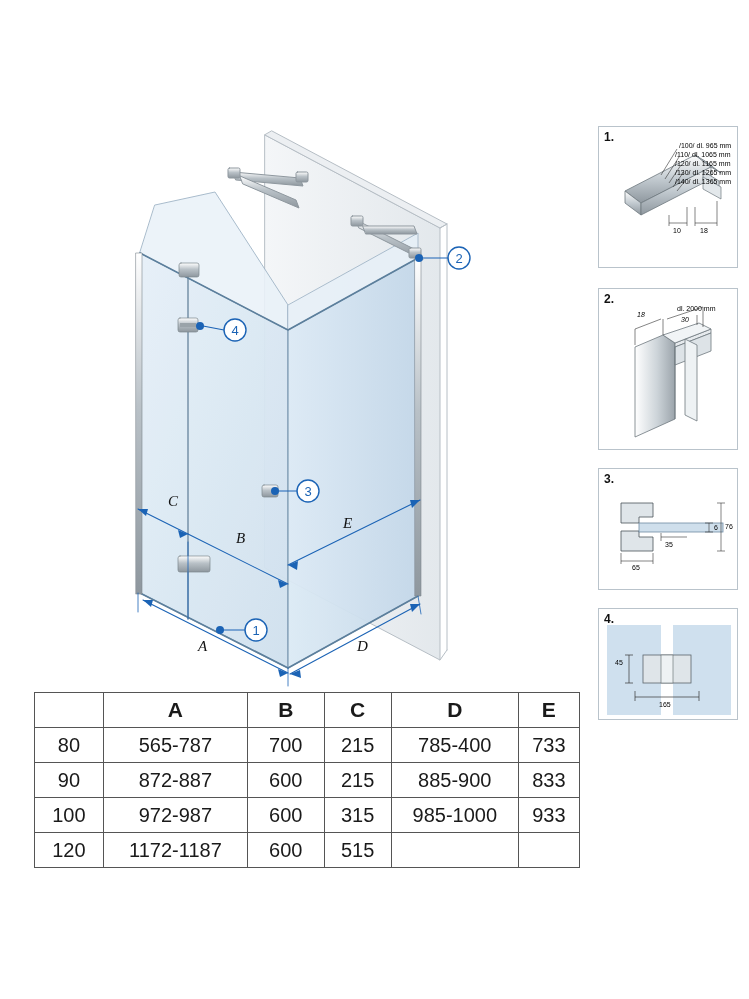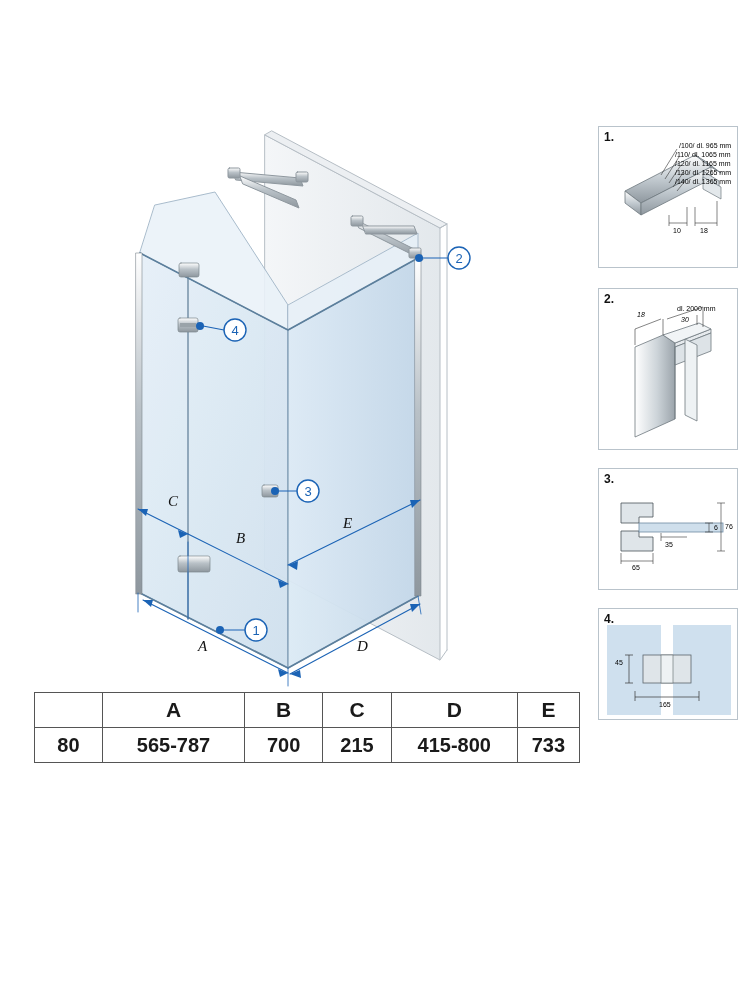--- a/index.html
+++ b/index.html
@@ -19,21 +19,21 @@
   
   #dim-table {
     position:absolute; left:34px; top:692px; width:546px;
     border-collapse:collapse;
     font-size:20px;
   }
   #dim-table td, #dim-table th {
     border:1px solid #555;
     height:34px;
     text-align:center;
-    font-weight:bold;
+    font-weight:normal;
     padding:0 4px;
     white-space:nowrap;
   }
   #dim-table th { font-weight:bold; font-size:21px; }
   #dim-table td.size { width:68px; }
   #dim-table td.colA, #dim-table th.colA { width:148px; }
   #dim-table td.colB, #dim-table th.colB { width:78px; }
   #dim-table td.colC, #dim-table th.colC { width:66px; }
   #dim-table td.colD, #dim-table th.colD { width:128px; }
   #dim-table td.colE, #dim-table th.colE { width:58px; }
@@ -211,22 +211,46 @@
         <th class="colB">B</th>
         <th class="colC">C</th>
         <th class="colD">D</th>
         <th class="colE">E</th>
       </tr>
       <tr>
         <td class="size">80</td>
         <td class="colA">565-787</td>
         <td class="colB">700</td>
         <td class="colC">215</td>
-        <td class="colD">415-800</td>
+        <td class="colD">785-400</td>
         <td class="colE">733</td>
+      </tr>
+      <tr>
+        <td class="size">90</td>
+        <td class="colA">872-887</td>
+        <td class="colB">600</td>
+        <td class="colC">215</td>
+        <td class="colD">885-900</td>
+        <td class="colE">833</td>
+      </tr>
+      <tr>
+        <td class="size">100</td>
+        <td class="colA">972-987</td>
+        <td class="colB">600</td>
+        <td class="colC">315</td>
+        <td class="colD">985-1000</td>
+        <td class="colE">933</td>
+      </tr>
+      <tr>
+        <td class="size">120</td>
+        <td class="colA">1172-1187</td>
+        <td class="colB">600</td>
+        <td class="colC">515</td>
+        <td class="colD"></td>
+        <td class="colE"></td>
       </tr>
     </tbody>
   </table>
 
   <div class="detail-panel" id="panel1">
     <div class="num">1.</div>
     <svg width="140" height="142" viewBox="0 0 140 142">
       <defs>
         <linearGradient id="m1" x1="0" y1="0" x2="0" y2="1">
           <stop offset="0%" stop-color="#ffffff"></stop>

